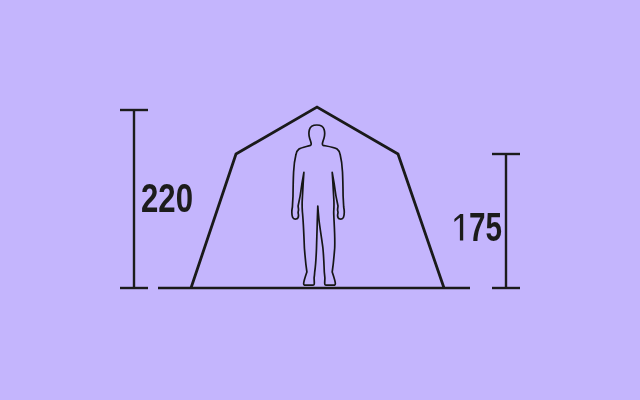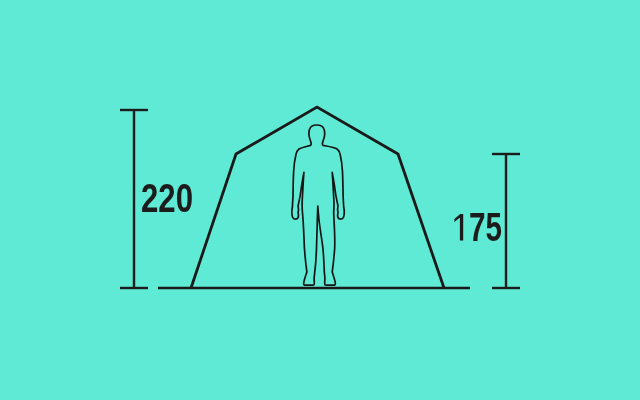--- a/index.html
+++ b/index.html
@@ -1,16 +1,16 @@
 <!DOCTYPE html>
 <html><head>
 <meta charset="utf-8">
 <style>
   html,body{margin:0;padding:0;background:#ffffff;}
-  .wrap{width:640px;height:400px;position:relative;overflow:hidden;background:#5eead4;}
+  .wrap{width:640px;height:400px;position:relative;overflow:hidden;background:#c4b5fd;}
   svg{display:block;}
   text{font-family:"Liberation Sans",sans-serif;font-weight:bold;fill:#1c1c1c;}
 </style>
 </head>
 <body>
 
 <div class="wrap">
 <svg width="640" height="400" viewBox="0 0 640 400">
 
   <line x1="158" y1="288" x2="470" y2="288" stroke="#1a1a1a" stroke-width="2.6"></line>

